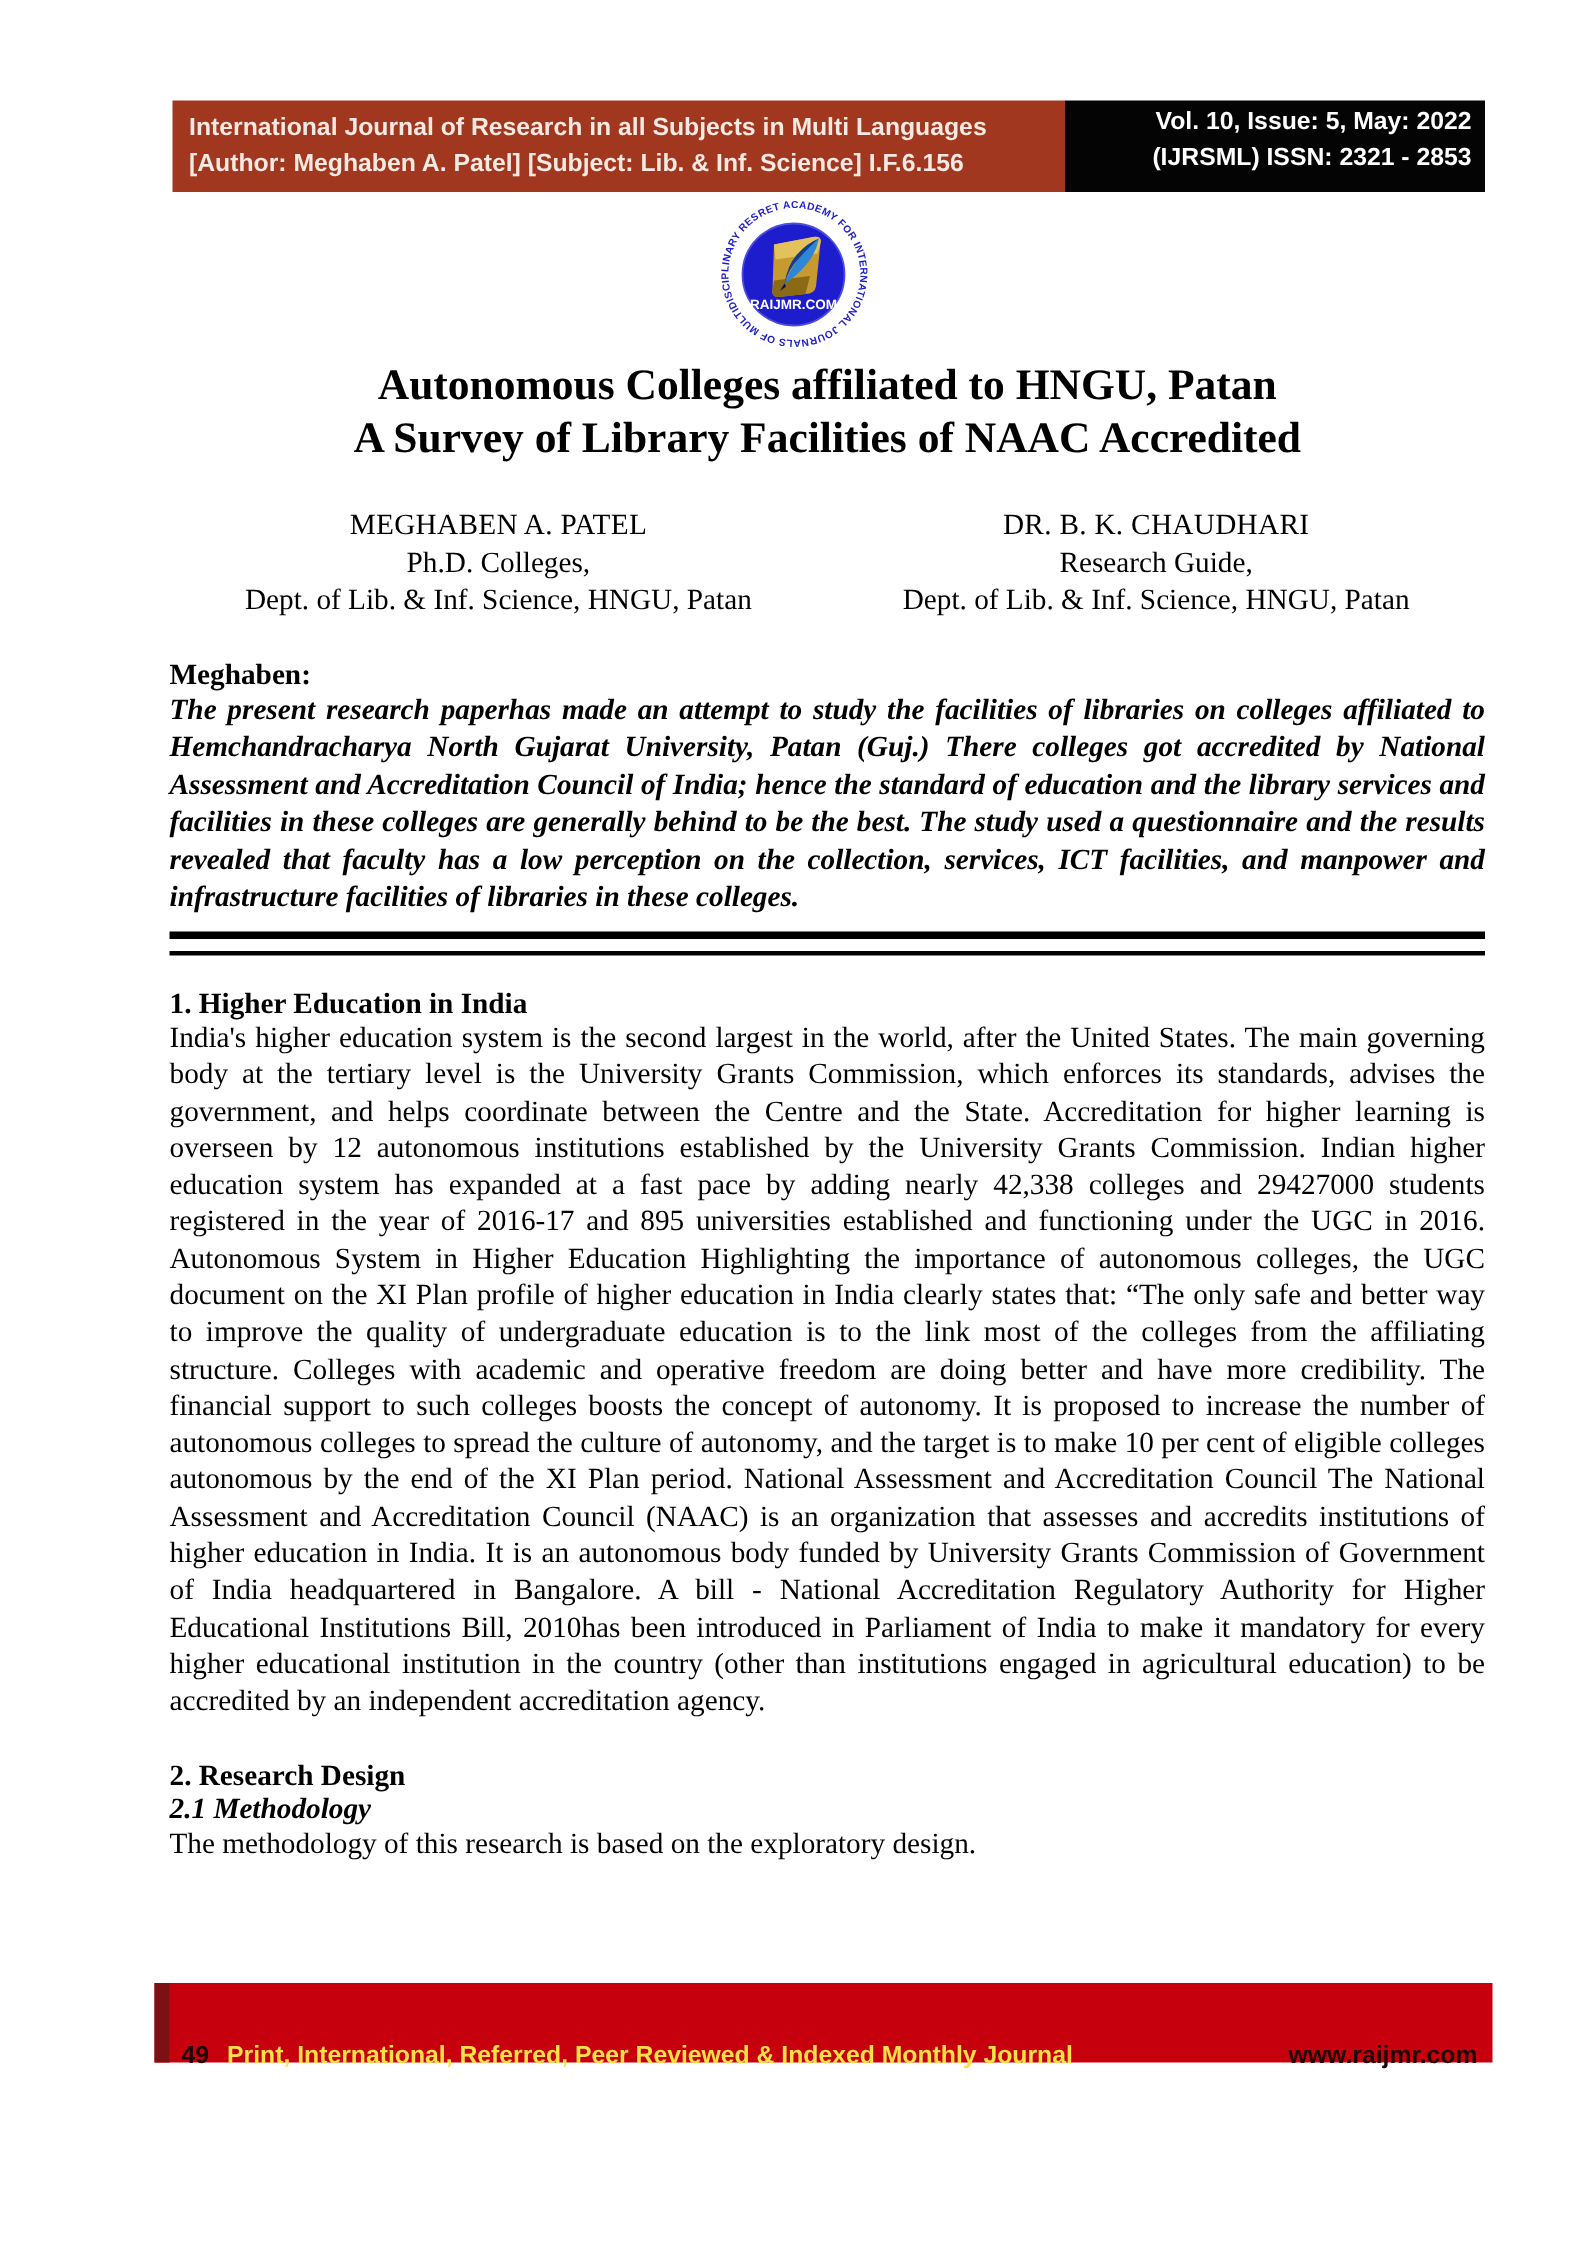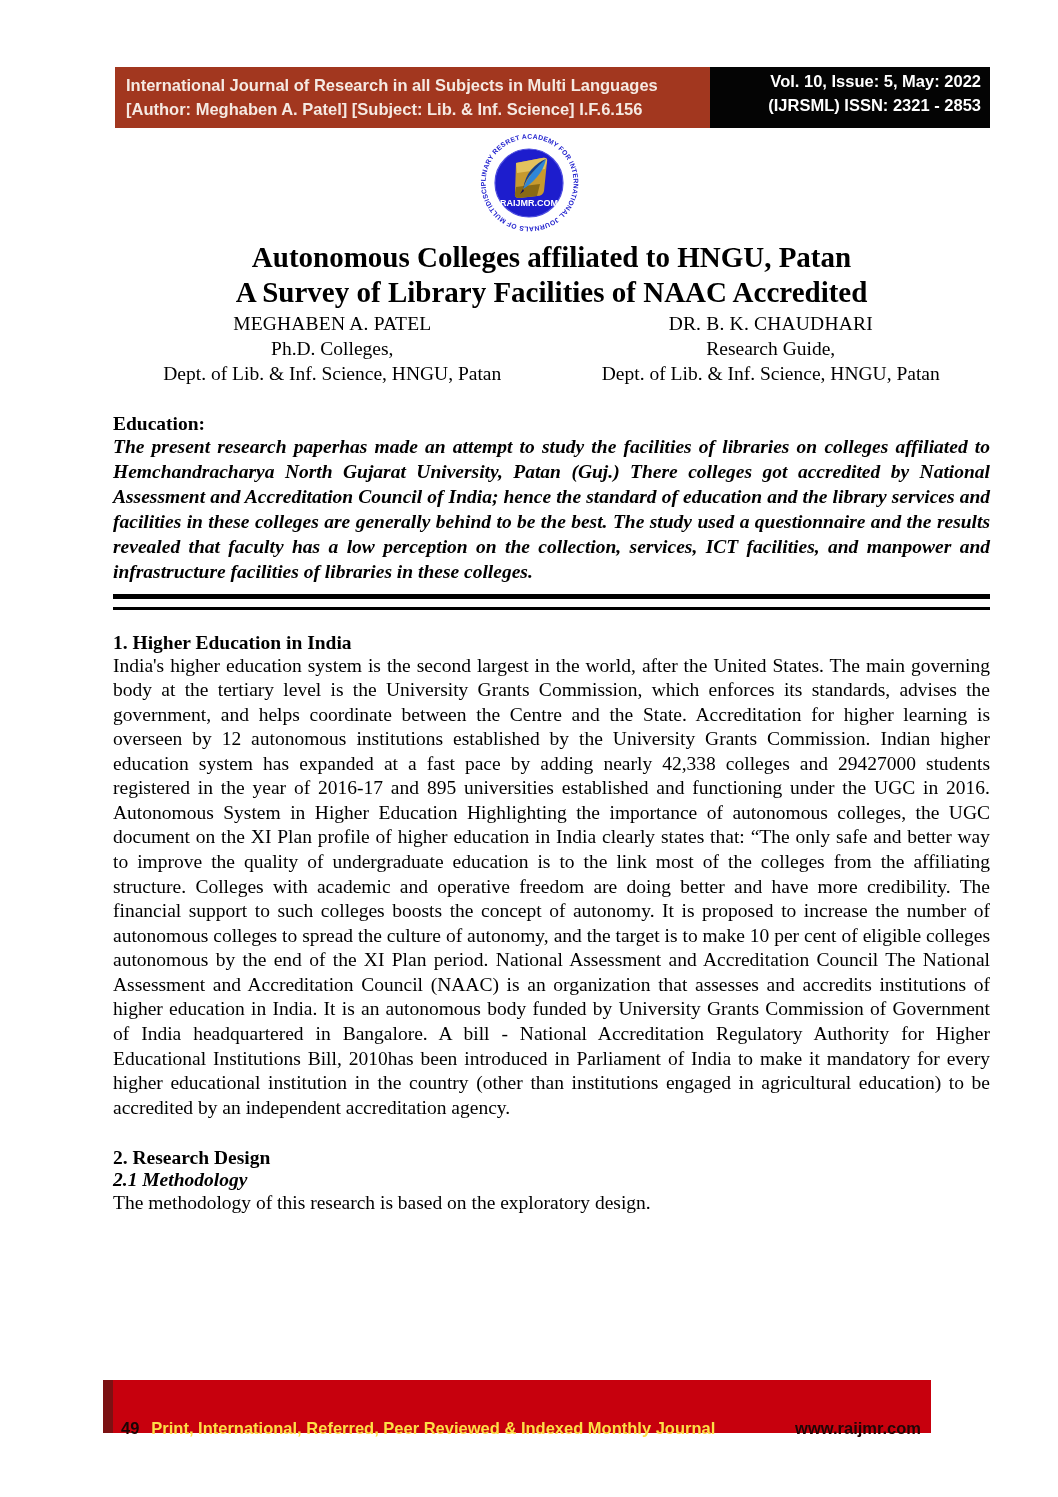--- a/index.html
+++ b/index.html
@@ -17,41 +17,41 @@
                   padding:8px 9px 15px 6px; display:flex; flex-direction:column; justify-content:center; }
   .header-right div { font-size:16.5px; line-height:1.45; white-space:nowrap; }
 
   
   .logo-wrap { position:absolute; left:0; top:129px; width:1058px; text-align:center; }
   .logo-wrap svg { display:inline-block; }
 
   
   .content { position:absolute; left:113px; top:240px; width:877px; }
   .title { text-align:center; font-weight:bold; font-size:29px; line-height:1.22; }
-  .authors { display:flex; }
+  .authors { display:flex; margin-top:27px; }
   .author { flex:1 1 50%; text-align:center; font-size:19.5px; line-height:1.3; }
   .author .a-name { letter-spacing:0.2px; }
 
   
   .abstract-head { margin-top:26px; font-size:19.5px; font-weight:bold; }
   .abstract-body { font-size:19.5px; font-weight:bold; font-style:italic; text-align:justify; line-height:1.28; }
   .rule-thick { margin-top:9px; height:5px; background:#000; }
   .keywords { margin-top:9px; font-size:19.5px; }
   .keywords .kw-label { font-weight:bold; }
   .keywords .kw-text { font-weight:bold; font-style:italic; }
   .rule-thin { margin-top:8px; height:3px; background:#000; }
 
   
   .sec1-head { margin-top:22px; font-size:19.5px; font-weight:bold; }
   .sec-body { font-size:19.5px; text-align:justify; line-height:1.26; }
   .sec2-head { margin-top:27px; font-size:19.5px; font-weight:bold; }
   .sec2-sub  { font-size:19.5px; font-weight:bold; font-style:italic; }
 
   
-  .footer { position:absolute; left:103px; top:1380px; width:828px; height:53px;
+  .footer { position:absolute; left:103px; top:1322px; width:892px; height:53px;
             background:#c7000d; border-left:10px solid #7c1113;
             font-family:"Liberation Sans", sans-serif; font-weight:bold; font-size:16.5px;
             padding:5px 10px 4px 8px; color:#fff; }
   .footer-line1 { display:flex; align-items:baseline; line-height:1.32; }
   .footer-pagenum { color:#1a0505; margin-right:12px; }
   .footer-journal { color:#fde047;margin-top:33px; }
   .footer-site { margin-left:auto; color:#200606; }
   .footer-line2 { text-align:center; color:#ffffff; line-height:1.32; }
 </style>
 </head>
@@ -112,21 +112,21 @@
         <div>Ph.D. Colleges,</div>
         <div>Dept. of Lib. &amp; Inf. Science, HNGU, Patan</div>
       </div>
       <div class="author">
         <div class="a-name">DR. B. K. CHAUDHARI</div>
         <div>Research Guide,</div>
         <div>Dept. of Lib. &amp; Inf. Science, HNGU, Patan</div>
       </div>
     </div>
 
-    <div class="abstract-head">Education:</div>
+    <div class="abstract-head">Meghaben:</div>
     <div class="abstract-body">The present research paperhas made an attempt to study the facilities of libraries on colleges affiliated to Hemchandracharya North Gujarat University, Patan (Guj.) There colleges got accredited by National Assessment and Accreditation Council of India; hence the standard of education and the library services and facilities in these colleges are generally behind to be the best. The study used a questionnaire and the results revealed that faculty has a low perception on the collection, services, ICT facilities, and manpower and infrastructure facilities of libraries in these colleges.</div>
 
     <div class="rule-thick"></div>
     <div class="rule-thin"></div>
 
     <div class="sec1-head">1. Higher Education in India</div>
     <div class="sec-body">India's higher education system is the second largest in the world, after the United States. The main governing body at the tertiary level is the University Grants Commission, which enforces its standards, advises the government, and helps coordinate between the Centre and the State. Accreditation for higher learning is overseen by 12 autonomous institutions established by the University Grants Commission. Indian higher education system has expanded at a fast pace by adding nearly 42,338 colleges and 29427000 students registered in the year of 2016-17 and 895 universities established and functioning under the UGC in 2016. Autonomous System in Higher Education Highlighting the importance of autonomous colleges, the UGC document on the XI Plan profile of higher education in India clearly states that: “The only safe and better way to improve the quality of undergraduate education is to the link most of the colleges from the affiliating structure. Colleges with academic and operative freedom are doing better and have more credibility. The financial support to such colleges boosts the concept of autonomy. It is proposed to increase the number of autonomous colleges to spread the culture of autonomy, and the target is to make 10 per cent of eligible colleges autonomous by the end of the XI Plan period. National Assessment and Accreditation Council The National Assessment and Accreditation Council (NAAC) is an organization that assesses and accredits institutions of higher education in India. It is an autonomous body funded by University Grants Commission of Government of India headquartered in Bangalore. A bill - National Accreditation Regulatory Authority for Higher Educational Institutions Bill, 2010has been introduced in Parliament of India to make it mandatory for every higher educational institution in the country (other than institutions engaged in agricultural education) to be accredited by an independent accreditation agency.</div>
 
     <div class="sec2-head">2. Research Design</div>
     <div class="sec2-sub">2.1 Methodology</div>

